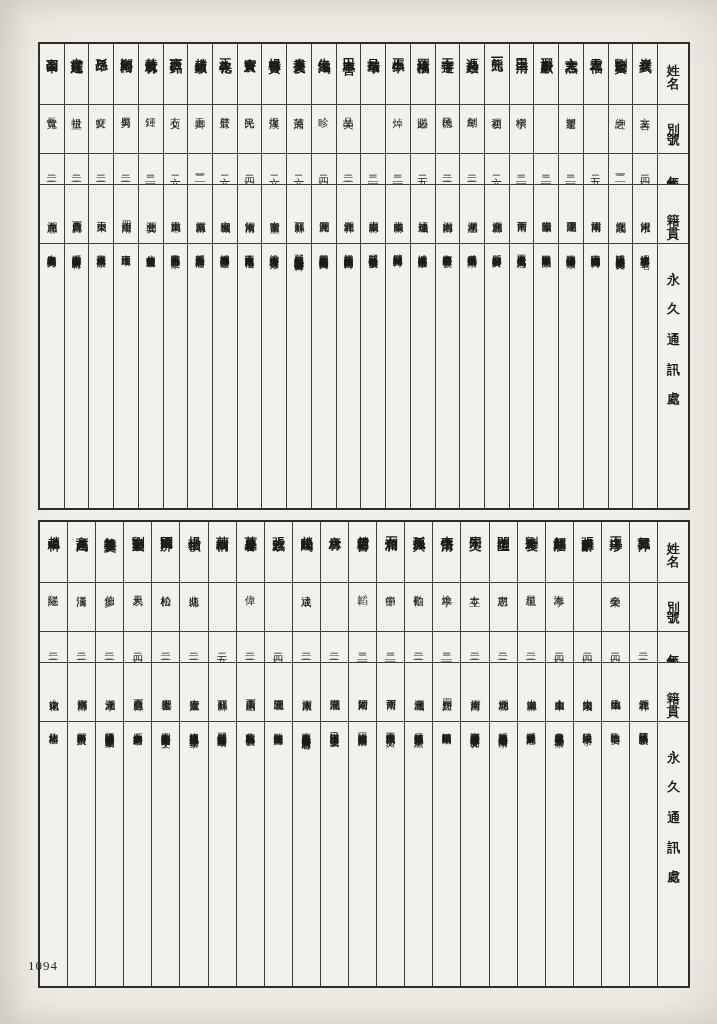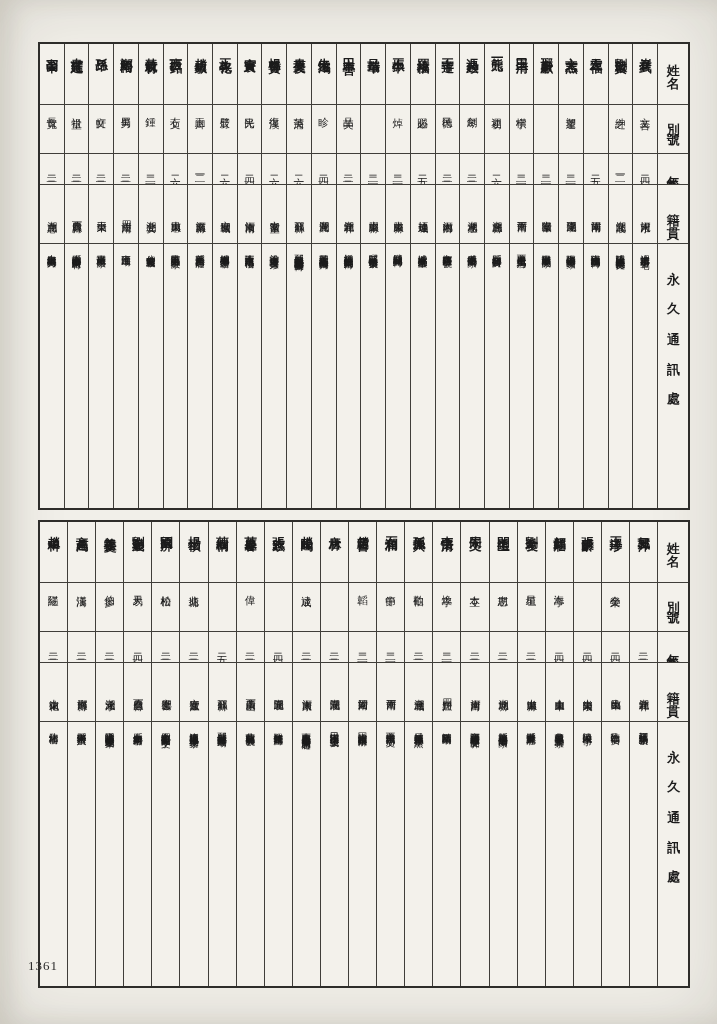--- a/index.html
+++ b/index.html
@@ -904,14 +904,14 @@
           <span class="vtext">籍貫</span>
         </div>
         <div class="cell cell-address">
           <span class="vtext">永久通訊處</span>
         </div>
       </div>
     </div>
 
   </div>
 
-  <div class="page-number">1361</div>
+  <div class="page-number">1094</div>
 </div>
 
 </body></html>

